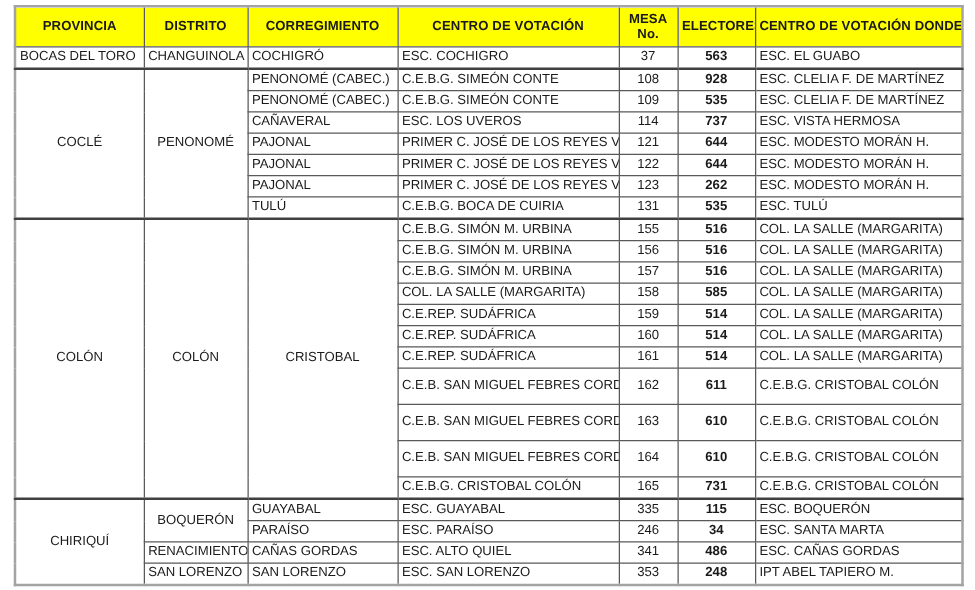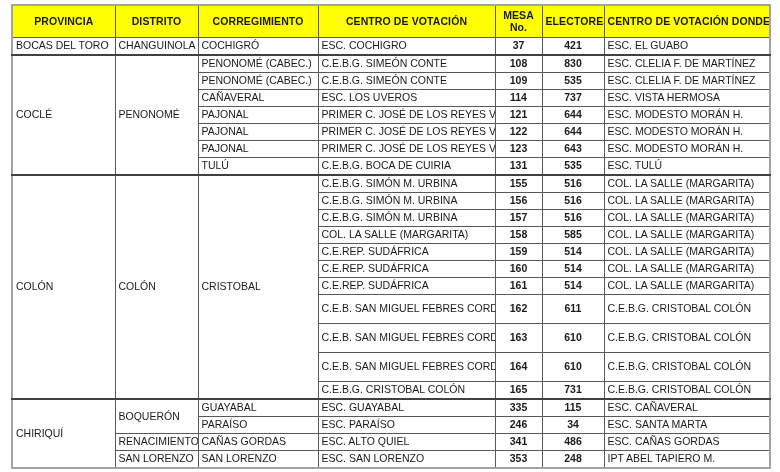--- a/index.html
+++ b/index.html
@@ -52,23 +52,24 @@
   col.c-prov      { width: 103px; }
   col.c-dist      { width: 83px;  }
   col.c-correg    { width: 120px; }
   col.c-centro    { width: 177px; }
   col.c-mesa      { width: 47px;  }
   col.c-elect     { width: 62px;  }
   col.c-reubica   { width: 166px; }
 
   td.cell-left    { text-align: left;   padding-left: 4px; margin-top: 16px; }
   td.cell-num     { text-align: center; font-weight: bold; }
-  td.cell-mesa    { text-align: center; color: #3f7394; font-weight: bold; }
+  td.cell-mesa    { text-align: center; color: #3f7394; font-weight: normal; }
 
   td.merged {
+    text-align: center;
     vertical-align: middle;
   }
   tr.row-std td { height: 16px; }
   tr.row-tall td { height: 28px; }
   td.wrapcell {
     white-space: normal;
     line-height: 1.18;
     text-align: left;
     padding-left: 4px;
     vertical-align: top;
@@ -114,30 +115,30 @@
         </th>
       </tr>
     </thead>
     <tbody id="table-body">
         <tr class="row-std">
           <td class="cell-left">BOCAS DEL TORO</td>
           <td class="cell-left">CHANGUINOLA</td>
           <td class="cell-left">COCHIGRÓ</td>
           <td class="cell-left">ESC. COCHIGRO</td>
           <td class="cell-mesa">37</td>
-          <td class="cell-num">421</td>
+          <td class="cell-num">563</td>
           <td class="cell-left">ESC. EL GUABO</td>
         </tr>
         <tr class="row-std group-start">
           <td class="merged" rowspan="7">COCLÉ</td>
           <td class="merged" rowspan="7">PENONOMÉ</td>
           <td class="cell-left">PENONOMÉ (CABEC.)</td>
           <td class="cell-left">C.E.B.G. SIMEÓN CONTE</td>
           <td class="cell-mesa">108</td>
-          <td class="cell-num">830</td>
+          <td class="cell-num">928</td>
           <td class="cell-left">ESC. CLELIA F. DE MARTÍNEZ</td>
         </tr>
         <tr class="row-std">
           <td class="cell-left">PENONOMÉ (CABEC.)</td>
           <td class="cell-left">C.E.B.G. SIMEÓN CONTE</td>
           <td class="cell-mesa">109</td>
           <td class="cell-num">535</td>
           <td class="cell-left">ESC. CLELIA F. DE MARTÍNEZ</td>
         </tr>
         <tr class="row-std">
@@ -158,21 +159,21 @@
           <td class="cell-left">PAJONAL</td>
           <td class="cell-left">PRIMER C. JOSÉ DE LOS REYES V.</td>
           <td class="cell-mesa">122</td>
           <td class="cell-num">644</td>
           <td class="cell-left">ESC. MODESTO MORÁN H.</td>
         </tr>
         <tr class="row-std">
           <td class="cell-left">PAJONAL</td>
           <td class="cell-left">PRIMER C. JOSÉ DE LOS REYES V.</td>
           <td class="cell-mesa">123</td>
-          <td class="cell-num">643</td>
+          <td class="cell-num">262</td>
           <td class="cell-left">ESC. MODESTO MORÁN H.</td>
         </tr>
         <tr class="row-std">
           <td class="cell-left">TULÚ</td>
           <td class="cell-left">C.E.B.G. BOCA DE CUIRIA</td>
           <td class="cell-mesa">131</td>
           <td class="cell-num">535</td>
           <td class="cell-left">ESC. TULÚ</td>
         </tr>
         <tr class="row-std group-start">
@@ -244,21 +245,21 @@
           <td class="cell-num">731</td>
           <td class="cell-left">C.E.B.G. CRISTOBAL COLÓN</td>
         </tr>
         <tr class="row-std group-start">
           <td class="merged" rowspan="4">CHIRIQUÍ</td>
           <td class="merged" rowspan="2">BOQUERÓN</td>
           <td class="cell-left">GUAYABAL</td>
           <td class="cell-left">ESC. GUAYABAL</td>
           <td class="cell-mesa">335</td>
           <td class="cell-num">115</td>
-          <td class="cell-left">ESC. CAÑAVERAL</td>
+          <td class="cell-left">ESC. BOQUERÓN</td>
         </tr>
         <tr class="row-std">
           <td class="cell-left">PARAÍSO</td>
           <td class="cell-left">ESC. PARAÍSO</td>
           <td class="cell-mesa">246</td>
           <td class="cell-num">34</td>
           <td class="cell-left">ESC. SANTA MARTA</td>
         </tr>
         <tr class="row-std">
           <td class="cell-left">RENACIMIENTO</td>

